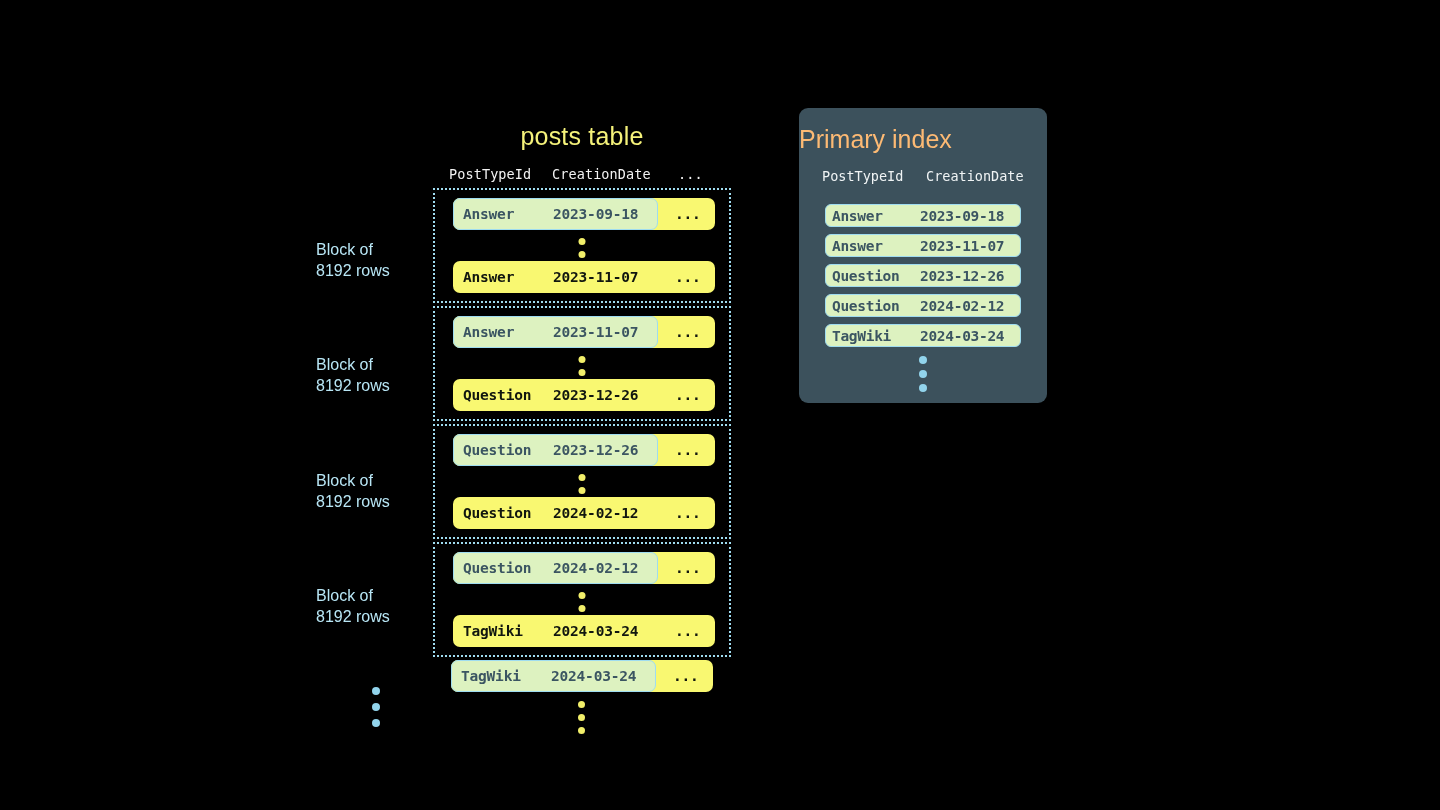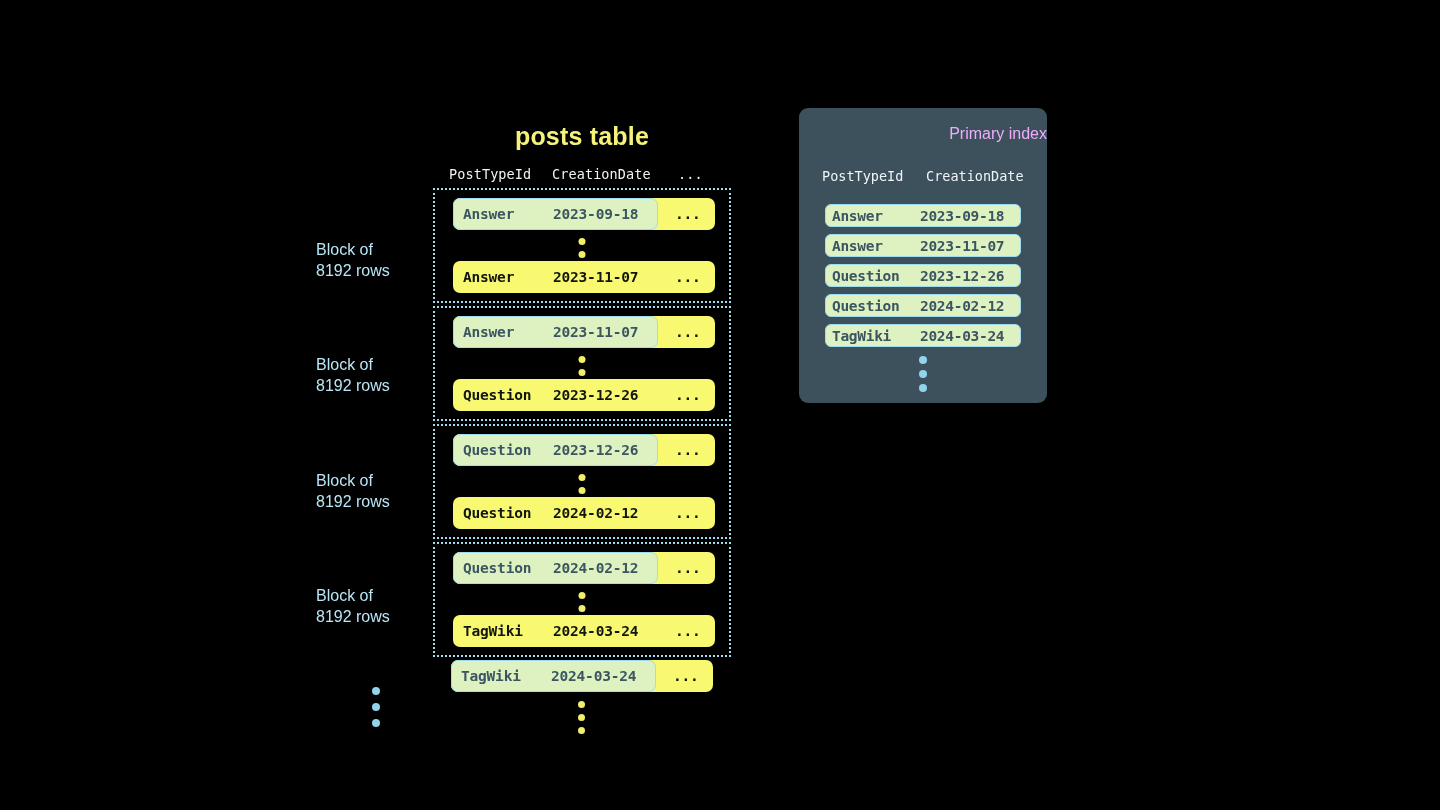--- a/index.html
+++ b/index.html
@@ -23,21 +23,21 @@
 
   
   .posts-title {
     position: absolute;
     left: 433px;
     top: 122px;
     width: 298px;
     text-align: center;
     color: #f5f27a;
     font-size: 25px;
-    font-weight: 700;
+    font-weight: 400;
     letter-spacing: .2px;
     white-space: nowrap;
   }
 
   .posts-header {
     position: absolute;
     left: 433px;
     top: 166px;
     width: 298px;
     height: 20px;
@@ -204,23 +204,23 @@
     top: 108px;
     width: 248px;
     height: 295px;
     background: #3c515c;
     border-radius: 9px;
   }
   .index-title {
     position: absolute;
     left: 0; right: 0;
     top: 17px;
-    text-align: right;
-    color: #f0abfc;
-    font-size: 16px;
+    text-align: left;
+    color: #fdba74;
+    font-size: 25px;
     white-space: nowrap;
   }
   .index-header {
     position: absolute;
     left: 0; right: 0;
     top: 60px;
     height: 20px;
     font-family: "DejaVu Sans Mono", monospace;
     font-size: 13.5px;
     color: #f0f4f5;

